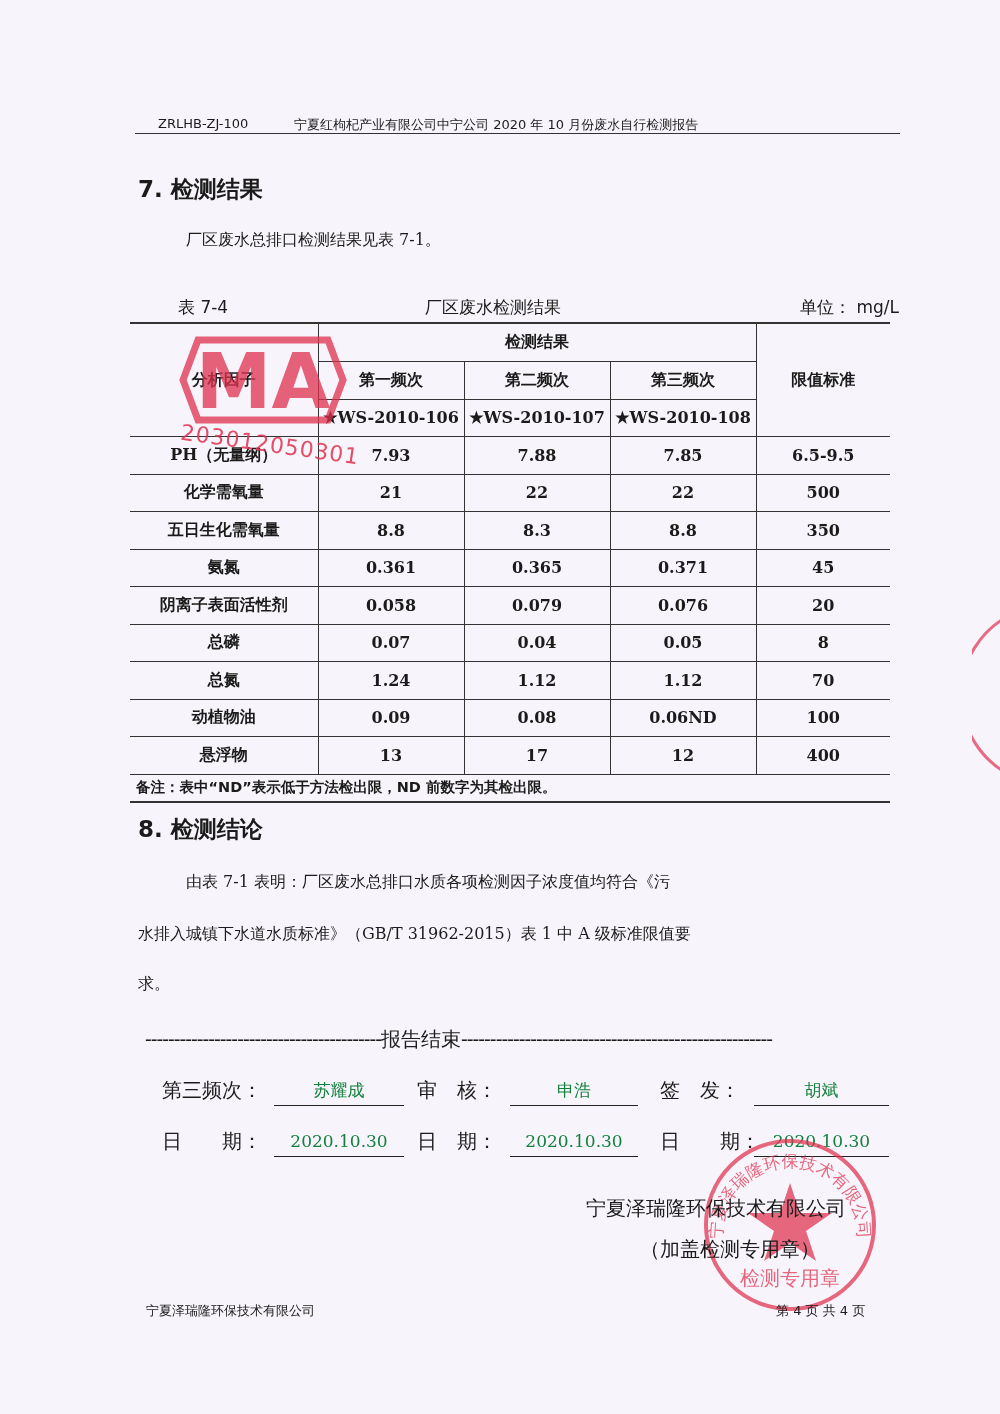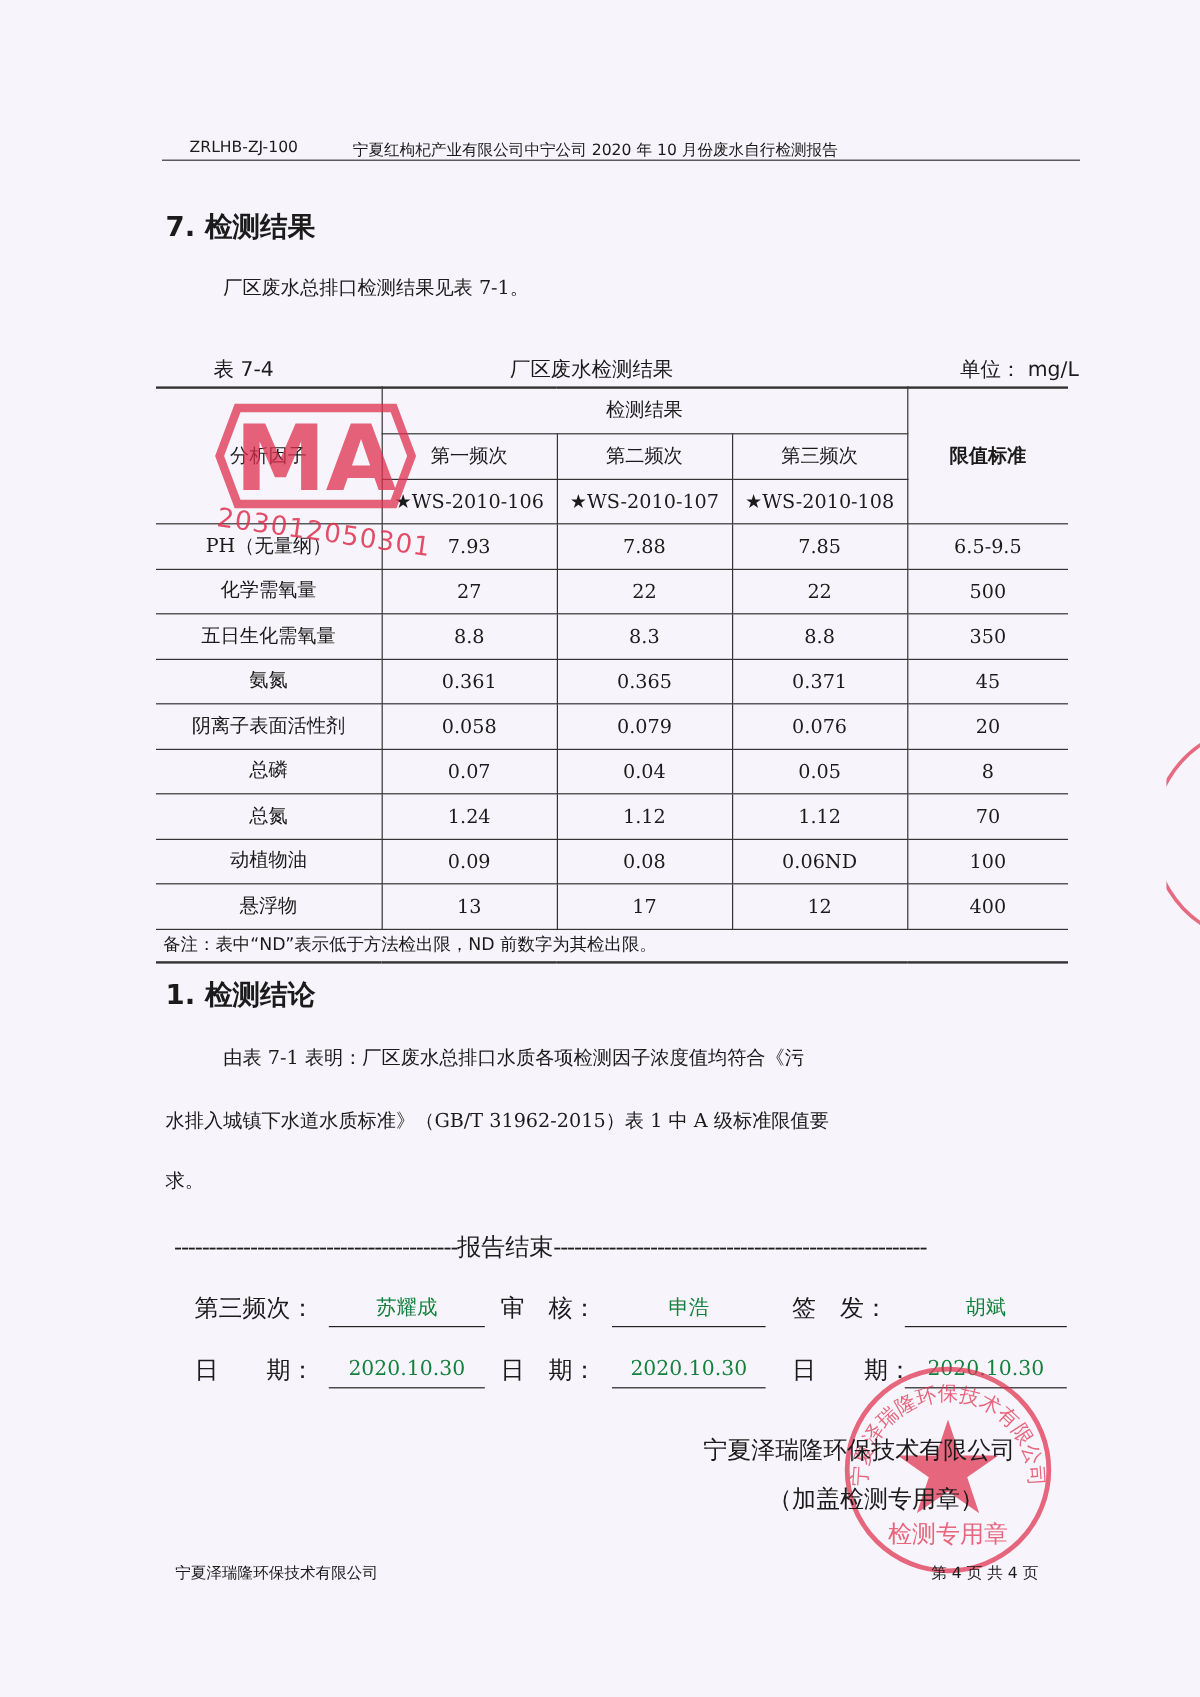--- a/index.html
+++ b/index.html
@@ -24,21 +24,21 @@
   }
   .para { position:absolute; font-size:16px; line-height:48px; }
 
   .table-caption { position:absolute; top:296px; font-size:17px; font-family:"DejaVu Sans","Liberation Sans",sans-serif; }
   table.results {
     position:absolute; left:130px; top:322px; width:760px;
     border-collapse:collapse; font-size:16px;
     border-top:2.5px solid #333; border-bottom:2.5px solid #333;
   }
   table.results td, table.results th {
-    border:1px solid #333; text-align:center; font-weight:normal;
+    border:1px solid #333; text-align:center; font-weight:bold;
     padding:0; height:36.5px;
   }
   table.results th { font-family:"DejaVu Sans","Liberation Sans",sans-serif; }
   table.results tr td:first-child, table.results tr th:first-child { border-left:none; }
   table.results tr td:last-child, table.results tr th:last-child { border-right:none; }
   table.results .hdr-group { height:28px; }
   table.results .hdr-sub { height:38px; }
   table.results .hdr-id { height:36px; }
   table.results td.note {
     text-align:left; padding-left:6px; height:26px; font-size:14.5px;
@@ -116,21 +116,21 @@
     </tr>
     <tr>
       <td>PH（无量纲）</td>
       <td>7.93</td>
       <td>7.88</td>
       <td>7.85</td>
       <td>6.5-9.5</td>
     </tr>
     <tr>
       <td>化学需氧量</td>
-      <td>27</td>
+      <td>21</td>
       <td>22</td>
       <td>22</td>
       <td>500</td>
     </tr>
     <tr>
       <td>五日生化需氧量</td>
       <td>8.8</td>
       <td>8.3</td>
       <td>8.8</td>
       <td>350</td>
@@ -182,21 +182,21 @@
     </tr>
   </tbody>
     </table>
 
   <svg class="stamp-ma" viewBox="0 0 170 100">
     <path d="M20 10 L150 10 L165 50 L150 90 L20 90 L5 50 Z" fill="none" stroke="#e0304e" stroke-width="7"></path>
     <text x="85" y="78" text-anchor="middle" font-size="76" font-weight="bold" fill="#e0304e" font-family="DejaVu Sans, sans-serif">MA</text>
   </svg>
   <div class="stamp-ma-num">203012050301</div>
 
-  <div class="h-section" style="top:814px;">1. 检测结论</div>
+  <div class="h-section" style="top:814px;">8. 检测结论</div>
   <div class="para" style="left:186px; top:858px;">由表 7-1 表明：厂区废水总排口水质各项检测因子浓度值均符合《污</div>
   <div class="para" style="left:138px; top:910px;">水排入城镇下水道水质标准》（GB/T 31962-2015）表 1 中 A 级标准限值要</div>
   <div class="para" style="left:138px; top:960px;">求。</div>
 
   <div class="sig-line">
     <span style="letter-spacing:-1px;">-----------------------------------------</span><span>报告结束</span><span style="letter-spacing:-1px;">------------------------------------------------------</span>
   </div>
 
   <div class="sig-row" style="top:1077px;">
     <span class="lbl" style="left:0;">第三频次：</span>

